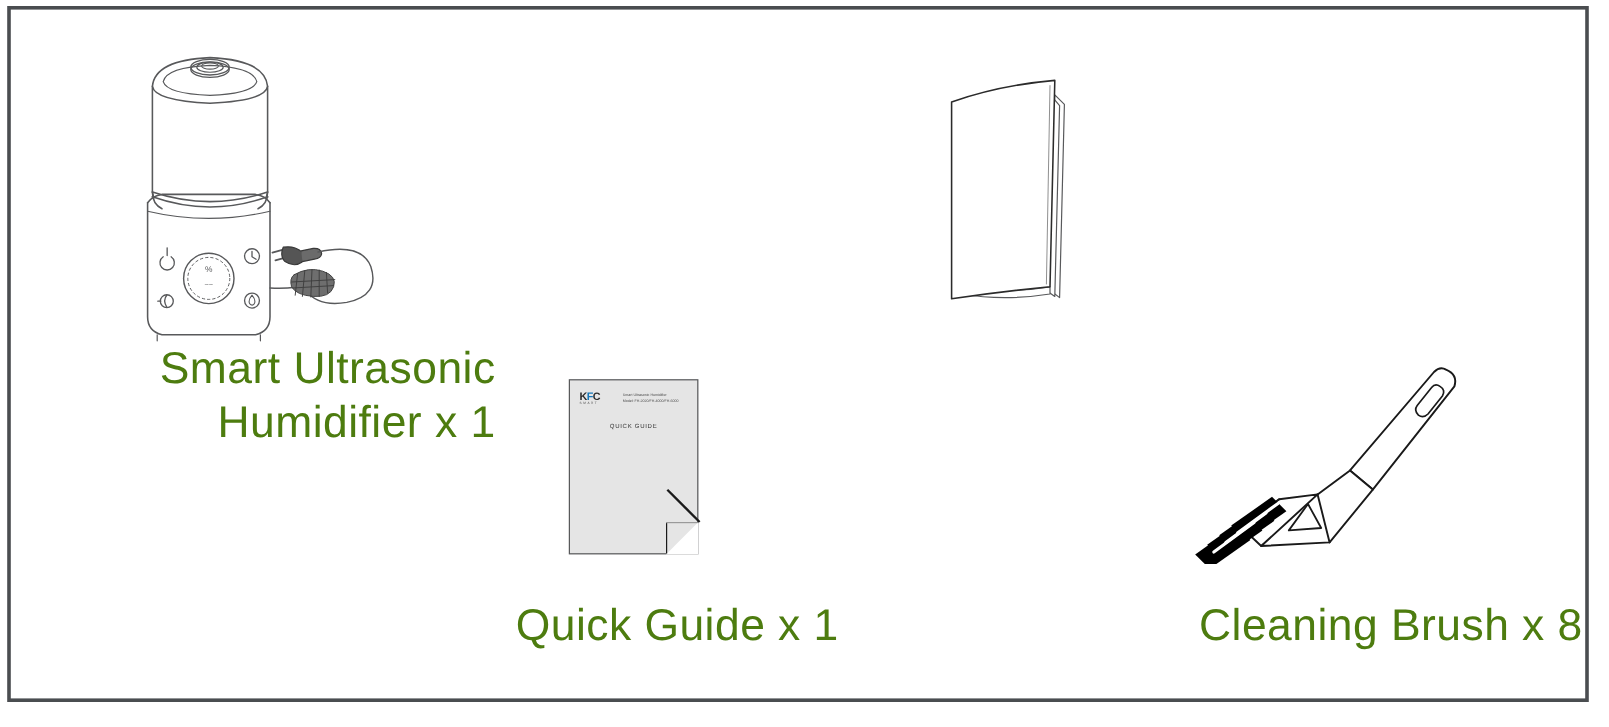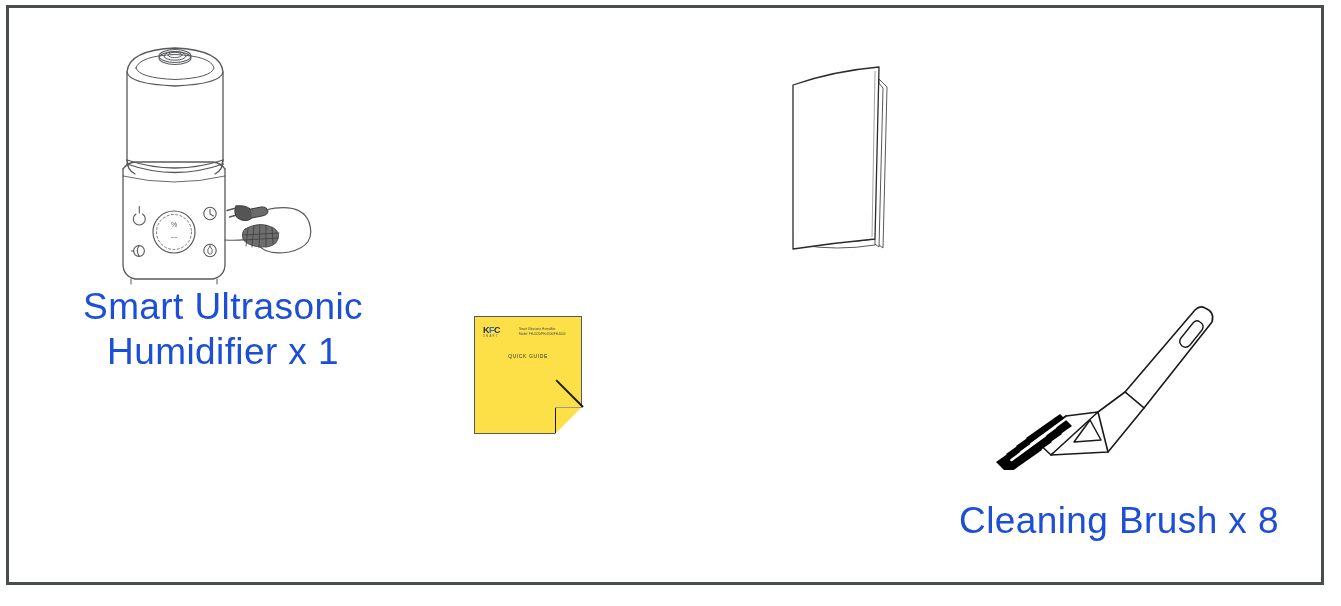--- a/index.html
+++ b/index.html
@@ -28,23 +28,23 @@
     box-sizing: border-box;
     background: #ffffff;
   }
 
   .item { position: absolute; }
 
   .caption {
     position: absolute;
     font-family: "Liberation Sans", sans-serif;
     font-weight: 300;
-    color: #1d4ed8;
+    color: #4d7c0f;
     letter-spacing: 0.4px;
-    text-align: center;
+    text-align: right;
     white-space: pre-line;
     line-height: 1.22;
     font-size: 37px;
   }
 
   
   #humidifier-art { left: 96px; top: 28px; width: 260px; height: 250px; }
   #humidifier-caption { left: 24px; top: 276px; width: 380px; }
 
   
@@ -52,23 +52,23 @@
   #manual-caption { left: 620px; top: 276px; width: 400px; }
 
   
   #guide-art { left: 465px; top: 308px; width: 112px; height: 150px; }
   #guide-caption { left: 350px; top: 490px; width: 340px; }
 
   .guide-page {
     position: absolute;
     left: 0; top: 0;
     width: 108px;
-    height: 118px;
+    height: 146px;
     border: 1px solid #58595b;
-    background: #fde047;
+    background: #e5e5e5;
     box-sizing: border-box;
   }
   .guide-fold-cut {
     position: absolute;
     right: -1px;
     bottom: -1px;
     width: 0; height: 0;
     border-left: 27px solid transparent;
     border-bottom: 27px solid #ffffff;
   }
@@ -253,20 +253,21 @@
           <div>Smart Ultrasonic Humidifier</div>
           <div>Model: FH-2020/FH-4000/FH-6000</div>
         </div>
         <div class="guide-title">QUICK GUIDE</div>
         <div class="guide-fold-cut"></div>
         <div class="guide-fold-edge-v"></div>
         <div class="guide-fold-edge-h"></div>
         <div class="guide-fold-line"></div>
       </div>
     </div>
+    <div class="caption" id="guide-caption">Quick Guide x 1</div>
 
     <div class="item" id="brush-art">
       <svg width="235" height="170" viewBox="0 0 235 170" fill="none" stroke="#1a1a1a" stroke-width="1.6" stroke-linecap="round" stroke-linejoin="round">
 
         <path d="M211 8 Q221 12 218 22 L150 108 L131 92 L201 10 Q206 5 211 8 Z" fill="#ffffff"></path>
 
         <path d="M206 22 Q211 25 208 30 L196 45 Q192 49 188 46 Q184 42 187 38 L199 23 Q202 19 206 22 Z" stroke-width="1.4" fill="#ffffff"></path>
 
         <path d="M150 108 L131 92 L104 112 L88 131 L114 152 Z" fill="#ffffff"></path>
 

